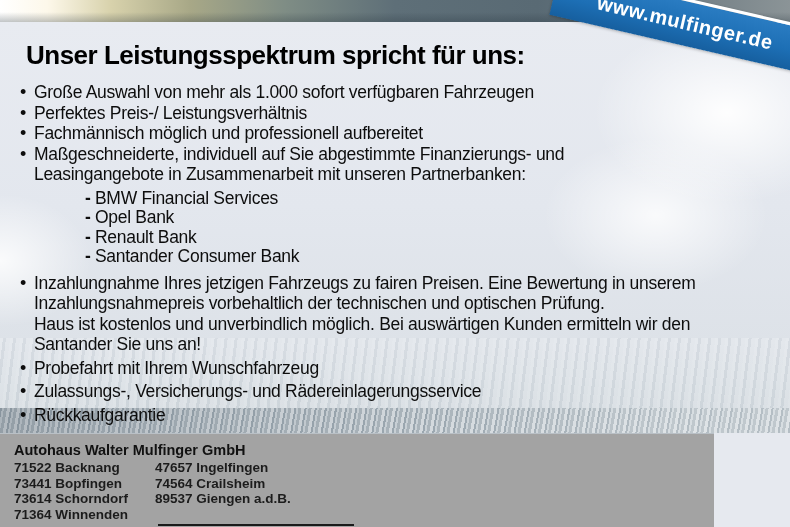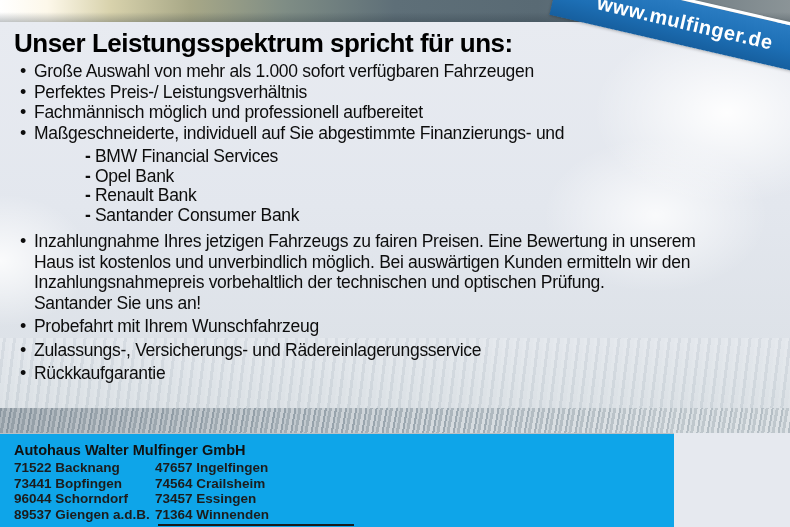--- a/index.html
+++ b/index.html
@@ -29,34 +29,34 @@
   
   .ribbon{position:absolute;left:560px;top:-31px;width:430px;height:44px;
     transform:rotate(13deg);transform-origin:0 0;z-index:6;
     background:linear-gradient(180deg,#2a7cc2 0%,#1d6fb5 55%,#165f9f 100%);
     border-top:3px solid #ffffff;box-shadow:0 1px 3px rgba(0,0,0,.25);}
   .ribbon span{display:block;padding-left:44px;line-height:42px;color:#fff;
     font-size:20px;font-weight:700;letter-spacing:.6px;}
 
   
   .content{position:absolute;left:14px;top:28px;width:762px;color:#0d0d0d;z-index:4;}
-  .title{margin:0;font-size:26px;line-height:30px;font-weight:700;letter-spacing:-.5px;color:#000;}
+  .title{margin:12px;font-size:26px;line-height:30px;font-weight:700;letter-spacing:-.5px;color:#000;}
   .blist{margin-top:3px;font-size:17.5px;line-height:20.5px;letter-spacing:-.3px;}
   .b{display:flex;}
   .dot{width:20px;flex:0 0 20px;padding-left:6px;box-sizing:border-box;font-size:18px;}
   .btxt{flex:1;}
   .sublist{margin:4px 0 6px 71px;line-height:19.5px;}
   .sub{display:flex;}
   .sub .dash{width:10px;flex:0 0 10px;font-weight:700;}
   .gap6{margin-top:6px;}
   .gap3{margin-top:3px;}
 
   
-  .footer{position:absolute;left:0;top:433px;width:626px;height:94px;background:#0ea5e9;
-    border-top:1px solid #b9c0c6;z-index:5;padding-left:48px;}
+  .footer{position:absolute;left:0;top:433px;width:714px;height:94px;background:#a3a3a3;
+    border-top:1px solid #b9c0c6;z-index:5;}
   .company{position:absolute;left:14px;top:8px;font-size:14.5px;font-weight:700;color:#111;}
   .addr{position:absolute;left:14px;top:26px;display:grid;grid-template-columns:141px auto;
     font-size:13.5px;font-weight:700;line-height:15.6px;color:#1c1c1c;}
   .cutline{position:absolute;left:158px;top:90px;width:196px;height:2px;background:#1a1a1a;}
 </style>
 </head>
 <body>
 
 <div id="page">
 
@@ -88,20 +88,21 @@
 
       <div class="b">
         <span class="dot">•</span>
         <div class="btxt">Fachmännisch möglich und professionell aufbereitet</div>
       </div>
 
       <div class="b">
         <span class="dot">•</span>
         <div class="btxt">
           <div>Maßgeschneiderte, individuell auf Sie abgestimmte Finanzierungs- und</div>
+          <div>Leasingangebote in Zusammenarbeit mit unseren Partnerbanken:</div>
         </div>
       </div>
 
       <div class="sublist">
         <div class="sub">
           <span class="dash">-</span>
           <span>BMW Financial Services</span>
         </div>
         <div class="sub">
           <span class="dash">-</span>
@@ -114,22 +115,22 @@
         <div class="sub">
           <span class="dash">-</span>
           <span>Santander Consumer Bank</span>
         </div>
       </div>
 
       <div class="b gap6">
         <span class="dot">•</span>
         <div class="btxt">
           <div>Inzahlungnahme Ihres jetzigen Fahrzeugs zu fairen Preisen. Eine Bewertung in unserem</div>
+          <div>Inzahlungsnahmepreis vorbehaltlich der technischen und optischen Prüfung.</div>
           <div>Haus ist kostenlos und unverbindlich möglich. Bei auswärtigen Kunden ermitteln wir den</div>
-          <div>Inzahlungsnahmepreis vorbehaltlich der technischen und optischen Prüfung.</div>
           <div>Santander Sie uns an!</div>
         </div>
       </div>
 
       <div class="b gap3">
         <span class="dot">•</span>
         <div class="btxt">Probefahrt mit Ihrem Wunschfahrzeug</div>
       </div>
 
       <div class="b gap3">
@@ -145,22 +146,21 @@
     </div>
   </div>
 
   <div class="footer">
     <div class="company">Autohaus Walter Mulfinger GmbH</div>
     <div class="addr">
       <div>71522 Backnang</div>
       <div>47657 Ingelfingen</div>
       <div>73441 Bopfingen</div>
       <div>74564 Crailsheim</div>
-      <div>96044 Schorndorf</div>
-      <div>73457 Essingen</div>
+      <div>73614 Schorndorf</div>
       <div>89537 Giengen a.d.B.</div>
       <div>71364 Winnenden</div>
     </div>
     <div class="cutline"></div>
 
   </div>
 
 </div>
 
 </body></html>

